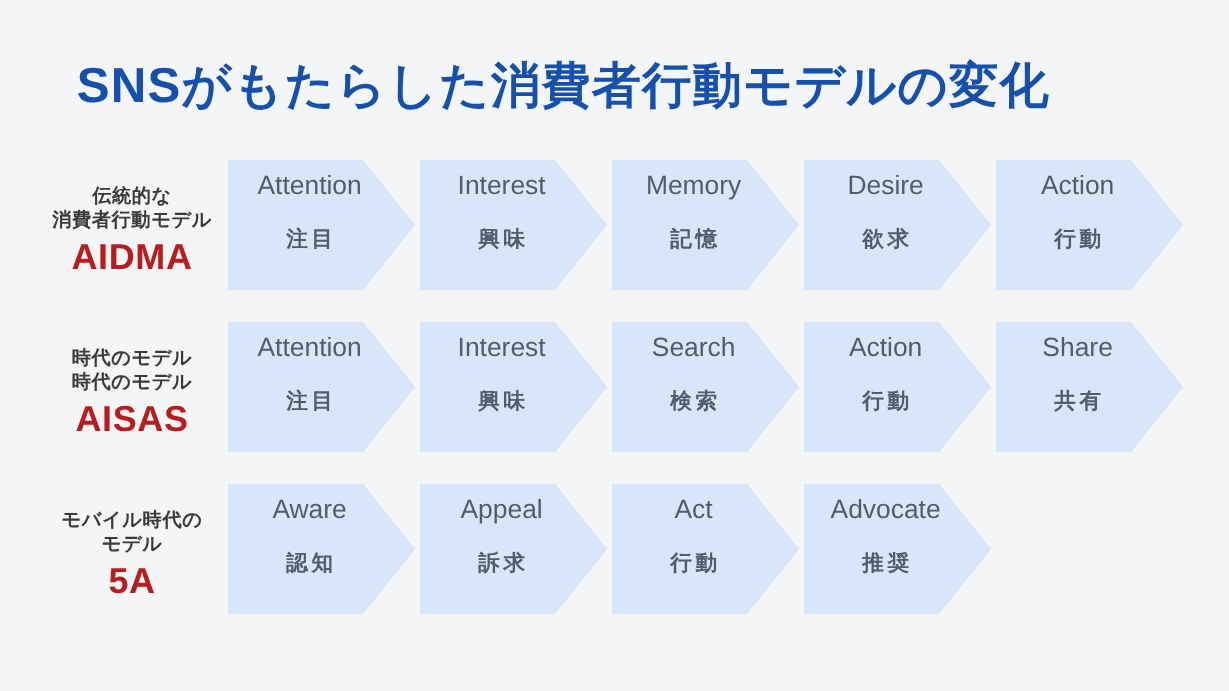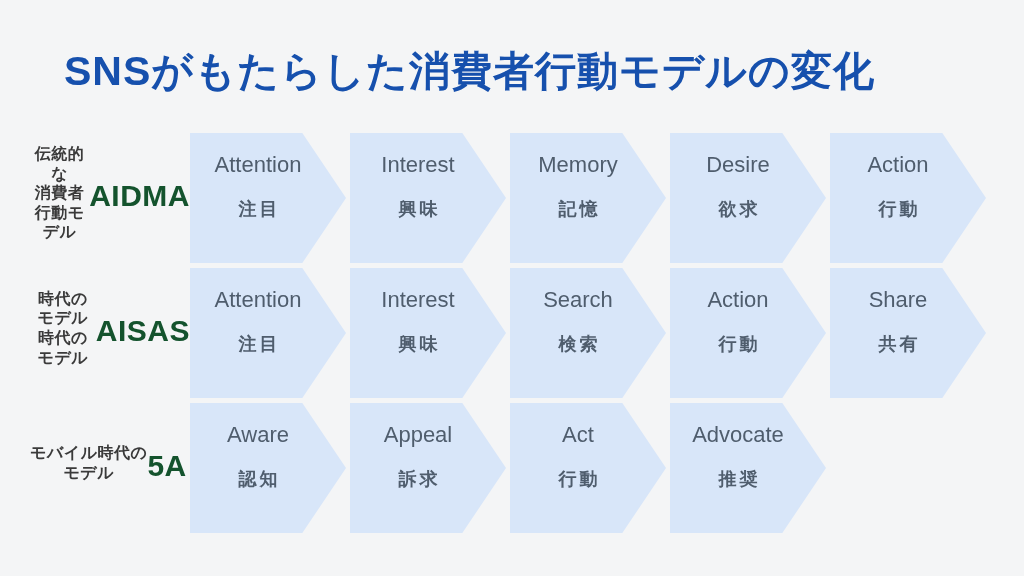--- a/index.html
+++ b/index.html
@@ -29,44 +29,45 @@
     align-items: stretch;
     height: 120px;
     margin-bottom: 15px;
   }
 
   .row-label {
     width: 160px;
     margin-left: 30px;
     flex: none;
     display: flex;
-    flex-direction: row;
+    flex-direction: column;
+    justify-content: center;
     align-items: center;
     text-align: center;
     color: #3a3a3a;
   }
   .label-lines {
     font-size: 16px;
     font-weight: 700;
     line-height: 1.22;
     letter-spacing: 0.5px;
   }
   .model-name {
     font-size: 30px;
     font-weight: 800;
     margin-top: 5px;
     letter-spacing: 0.5px;
-    color: #14532d;
+    color: #b91c1c;
   }
 
   .steps { display: flex; flex: none; }
 
   .chevron {
     width: 156px;
-    height: 130px;
+    height: 109px;
     margin-right: 4px;
     background: #d8e6f9;
     clip-path: polygon(0 0, 72% 0, 100% 50%, 72% 100%, 0 100%);
     display: flex;
     flex-direction: column;
     align-items: center;
     justify-content: center;
     box-sizing: border-box;
     padding-right: 20px;
     padding-bottom: 23px;

